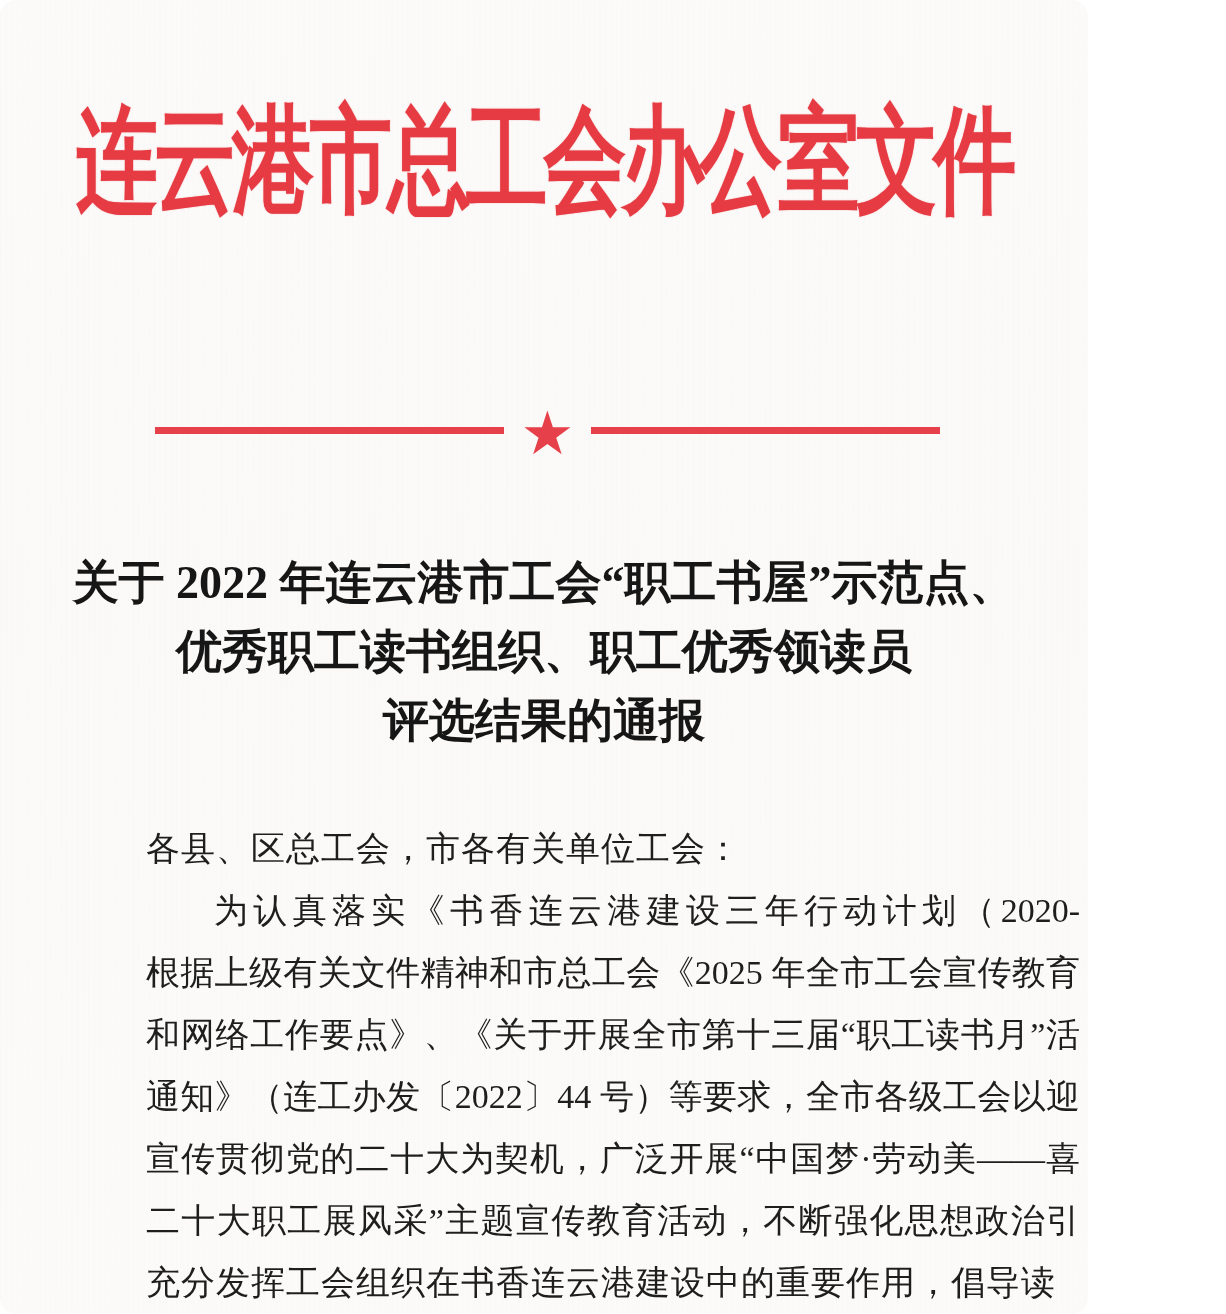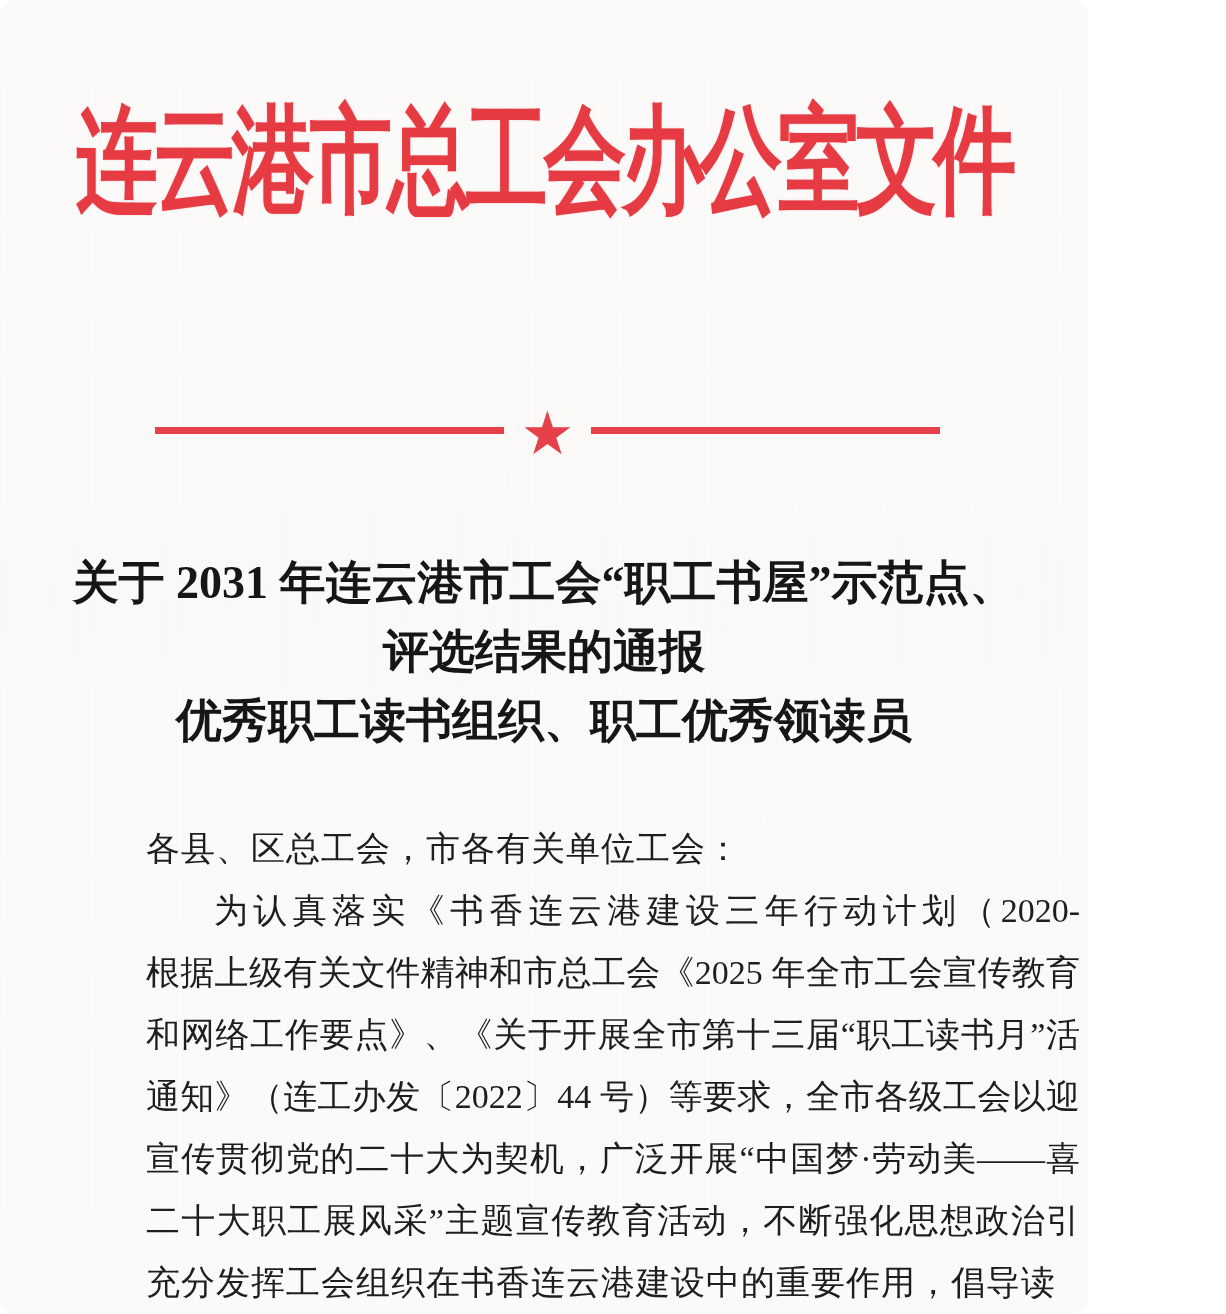--- a/index.html
+++ b/index.html
@@ -111,23 +111,23 @@
   </div>
 
 
   <div class="divider">
     <span class="seg"></span>
     <span class="star">★</span>
     <span class="seg"></span>
   </div>
 
   <div class="doc-title">
-    <div>关于 2031 年连云港市工会“职工书屋”示范点、</div>
+    <div>关于 2022 年连云港市工会“职工书屋”示范点、</div>
+    <div>优秀职工读书组织、职工优秀领读员</div>
     <div>评选结果的通报</div>
-    <div>优秀职工读书组织、职工优秀领读员</div>
   </div>
 
   <div class="body-block">
     <div class="salutation">各县、区总工会，市各有关单位工会：</div>
     <div class="bline indent">为认真落实《书香连云港建设三年行动计划（2020-2022）》，</div>
     <div class="bline">根据上级有关文件精神和市总工会《2025 年全市工会宣传教育</div>
     <div class="bline">和网络工作要点》、《关于开展全市第十三届“职工读书月”活动的</div>
     <div class="bline">通知》（连工办发〔2022〕44 号）等要求，全市各级工会以迎接</div>
     <div class="bline">宣传贯彻党的二十大为契机，广泛开展“中国梦·劳动美——喜迎</div>
     <div class="bline">二十大职工展风采”主题宣传教育活动，不断强化思想政治引领，</div>

